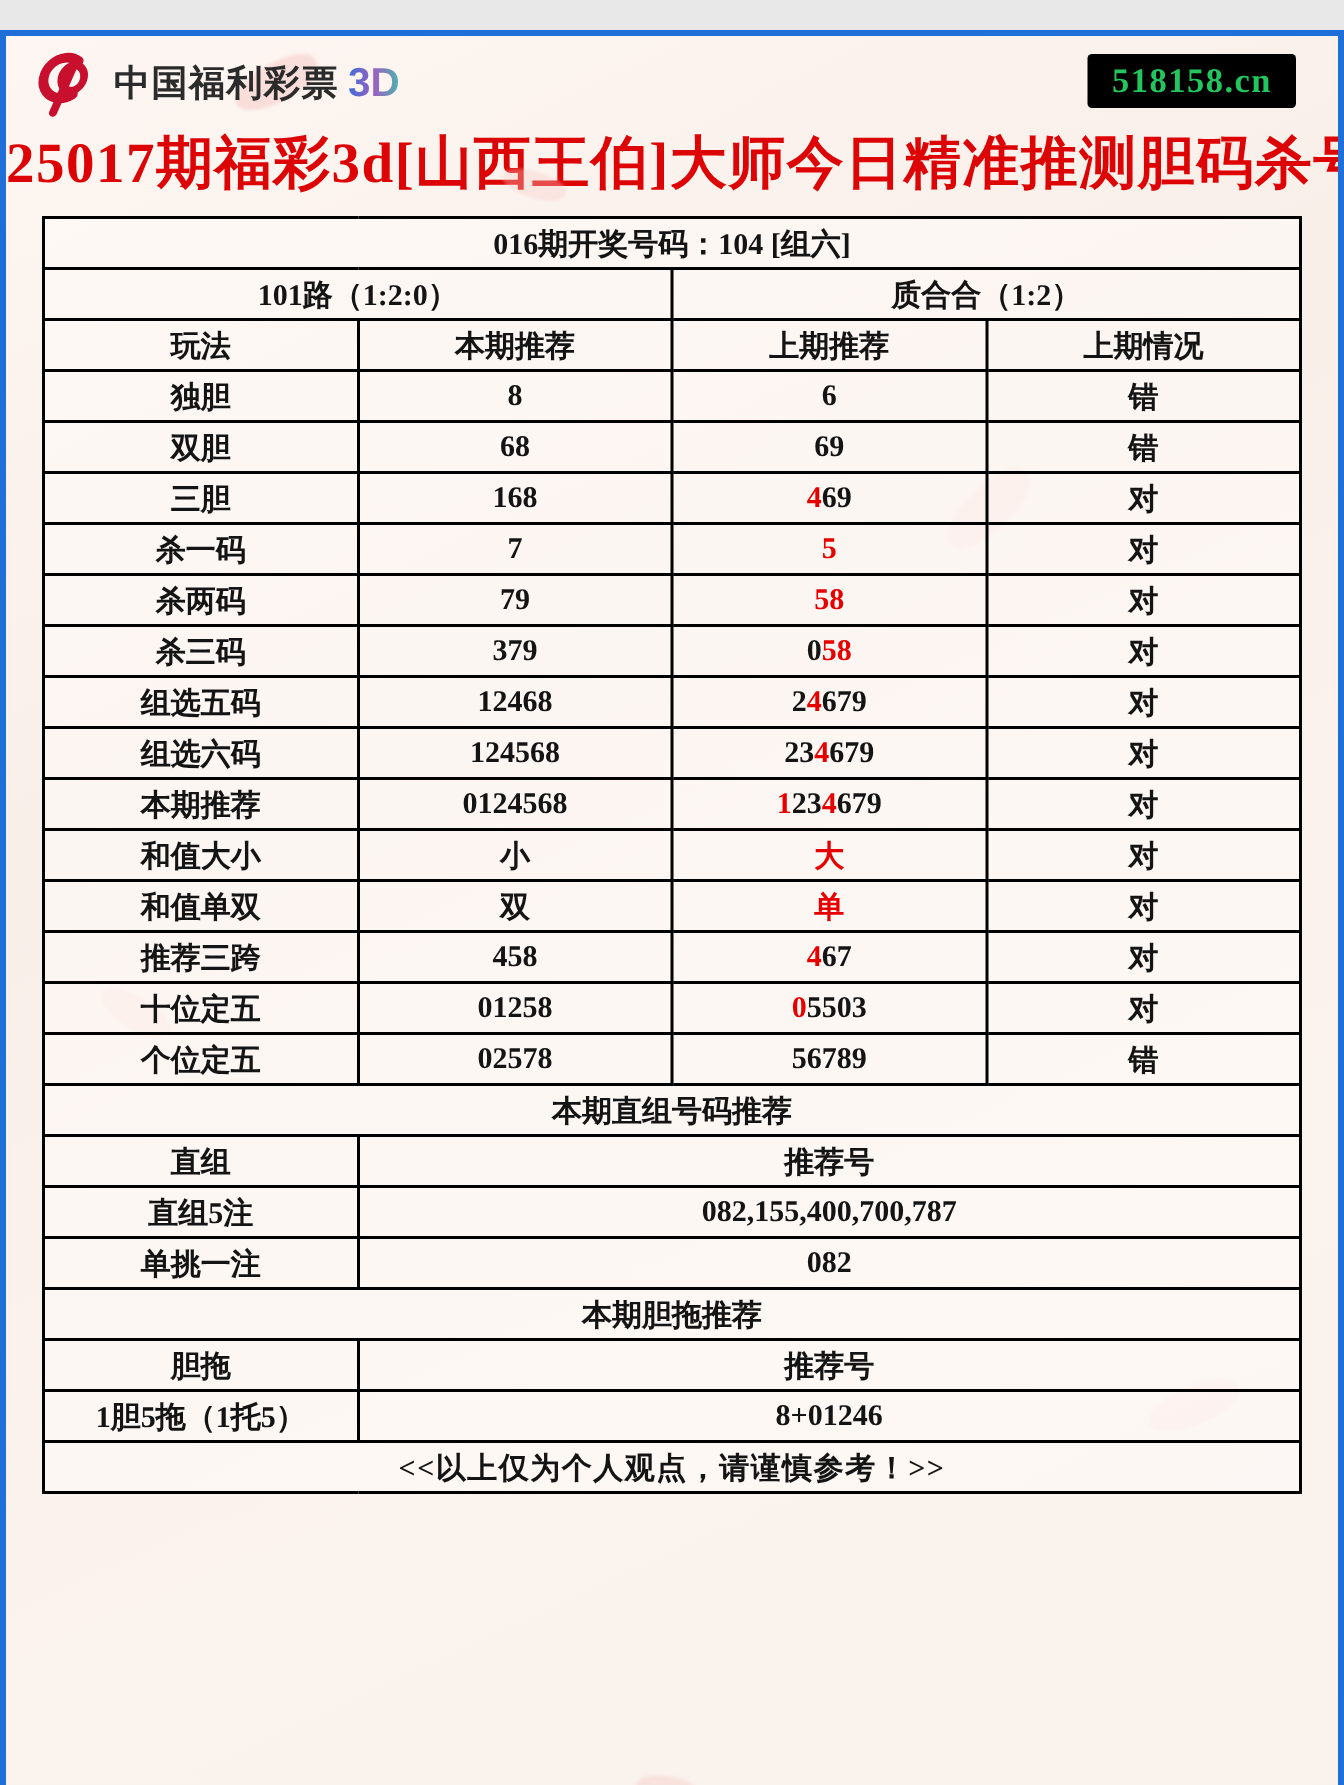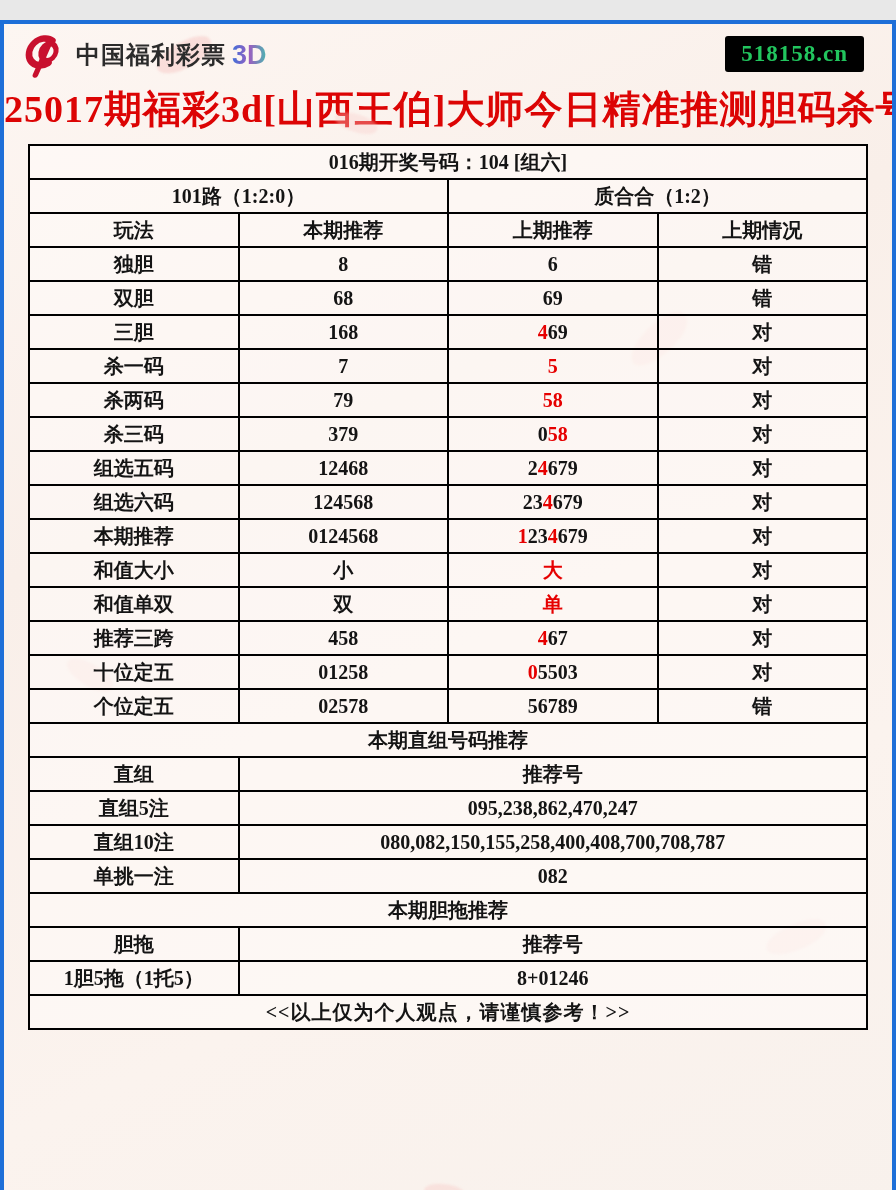--- a/index.html
+++ b/index.html
@@ -198,25 +198,21 @@
         </tr>
         <tr>
           <td class="section-title" colspan="4">本期直组号码推荐</td>
         </tr>
         <tr>
           <td>直组</td>
           <td colspan="3">推荐号</td>
         </tr>
         <tr>
           <td>直组5注</td>
-          <td colspan="3">095,238,862,470,247</td>
-        </tr>
-        <tr>
-          <td>直组10注</td>
-          <td colspan="3">080,082,150,155,258,400,408,700,708,787</td>
+          <td colspan="3">082,155,400,700,787</td>
         </tr>
         <tr>
           <td>单挑一注</td>
           <td colspan="3">082</td>
         </tr>
         <tr>
           <td class="section-title" colspan="4">本期胆拖推荐</td>
         </tr>
         <tr>
           <td>胆拖</td>

